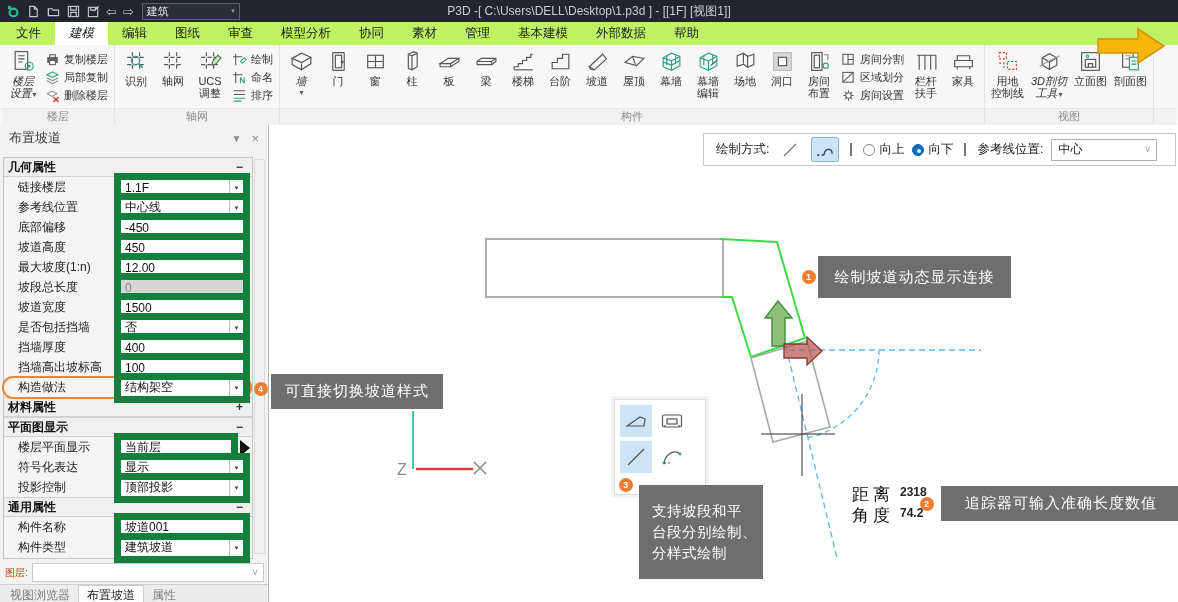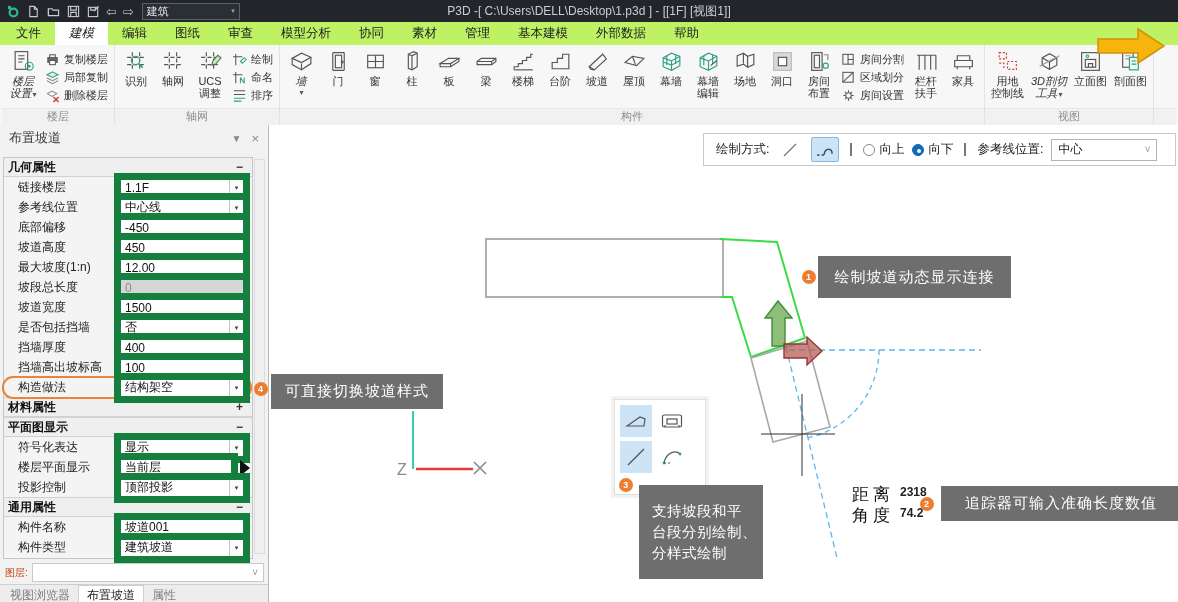--- a/index.html
+++ b/index.html
@@ -537,32 +537,32 @@
       </div>
       <div class="psec">
         <span>材料属性</span>
         <span class="ptog">+</span>
       </div>
       <div class="psec">
         <span>平面图显示</span>
         <span class="ptog">−</span>
       </div>
       <div class="prow">
+        <span class="plabel">楼层平面显示</span>
+        <span class="pval">
+            <i>当前层</i>
+          </span>
+        <span class="play"></span>
+      </div>
+      <div class="prow">
         <span class="plabel">符号化表达</span>
         <span class="pval">
             <i>显示</i>
             <b class="dd">▾</b>
           </span>
-      </div>
-      <div class="prow">
-        <span class="plabel">楼层平面显示</span>
-        <span class="pval">
-            <i>当前层</i>
-          </span>
-        <span class="play"></span>
       </div>
       <div class="prow">
         <span class="plabel">投影控制</span>
         <span class="pval">
             <i>顶部投影</i>
             <b class="dd">▾</b>
           </span>
       </div>
       <div class="psec">
         <span>通用属性</span>

